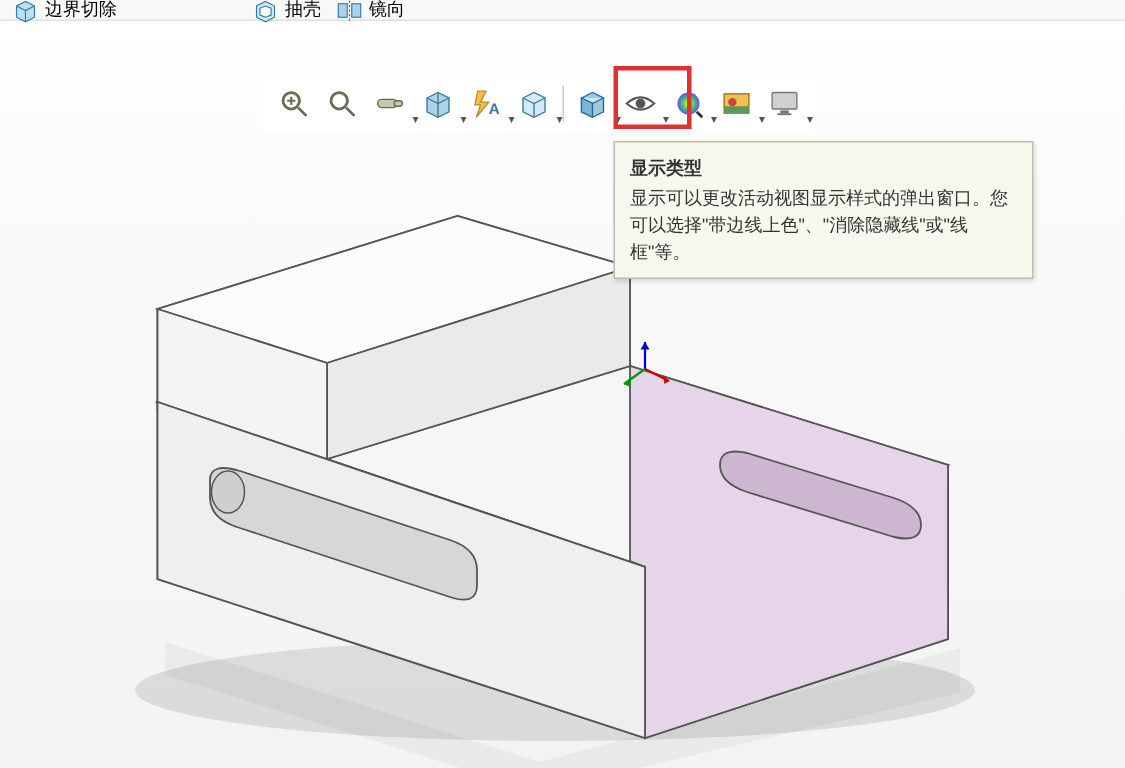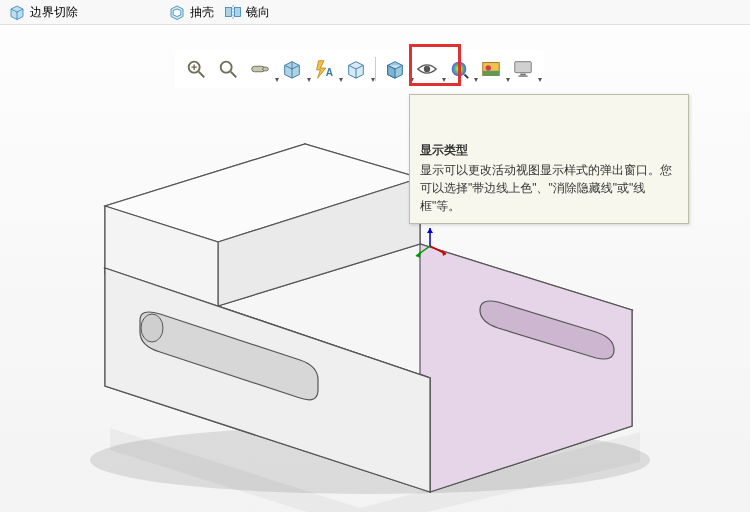--- a/index.html
+++ b/index.html
@@ -8,21 +8,21 @@
     font-family: "Microsoft YaHei", sans-serif;
     font-size: 12px;
     background: #fff;
     position: relative;
     overflow: hidden;
   }
   .top-toolbar {
     display: flex;
     padding: 4px 8px;
     gap: 10px;
-    height: 25px;
+    height: 14px;
     border-bottom: 1px solid #e0e0e0;
     background: #f8f8f8;
   }
   .top-toolbar .tb-item {
     display: flex; align-items: center; gap: 4px;
     cursor: pointer;
   }
   .icon-box { width: 18px; height: 18px; display:block; }
   .main-toolbar {
     position: absolute;
@@ -55,21 +55,21 @@
     position:absolute;
     top: 94px; left: 409px;
     width: 280px;
     background: #f7f7ee;
     border: 1px solid #bdbda7;
     padding: 8px 10px;
     color: #333;
     line-height: 1.5;
     box-shadow: 1px 1px 3px rgba(0,0,0,0.15);
   }
-  .tooltip .tt-title { font-weight: bold; margin-bottom: 2px; margin-top: 38px; }
+  .tooltip .tt-title { font-weight: bold; margin-bottom: 2px; }
   .viewport {
     position:absolute; top:30px; left:0; right:0; bottom:0;
     background: linear-gradient(#fdfdfd,#f3f3f3);
   }
   .axis {
     position:absolute; top:196px; left:410px;
     width:40px; height:40px;
   }
   .separator { width:1px; height:24px; background:#ccc; margin:0 2px; }
 </style>

